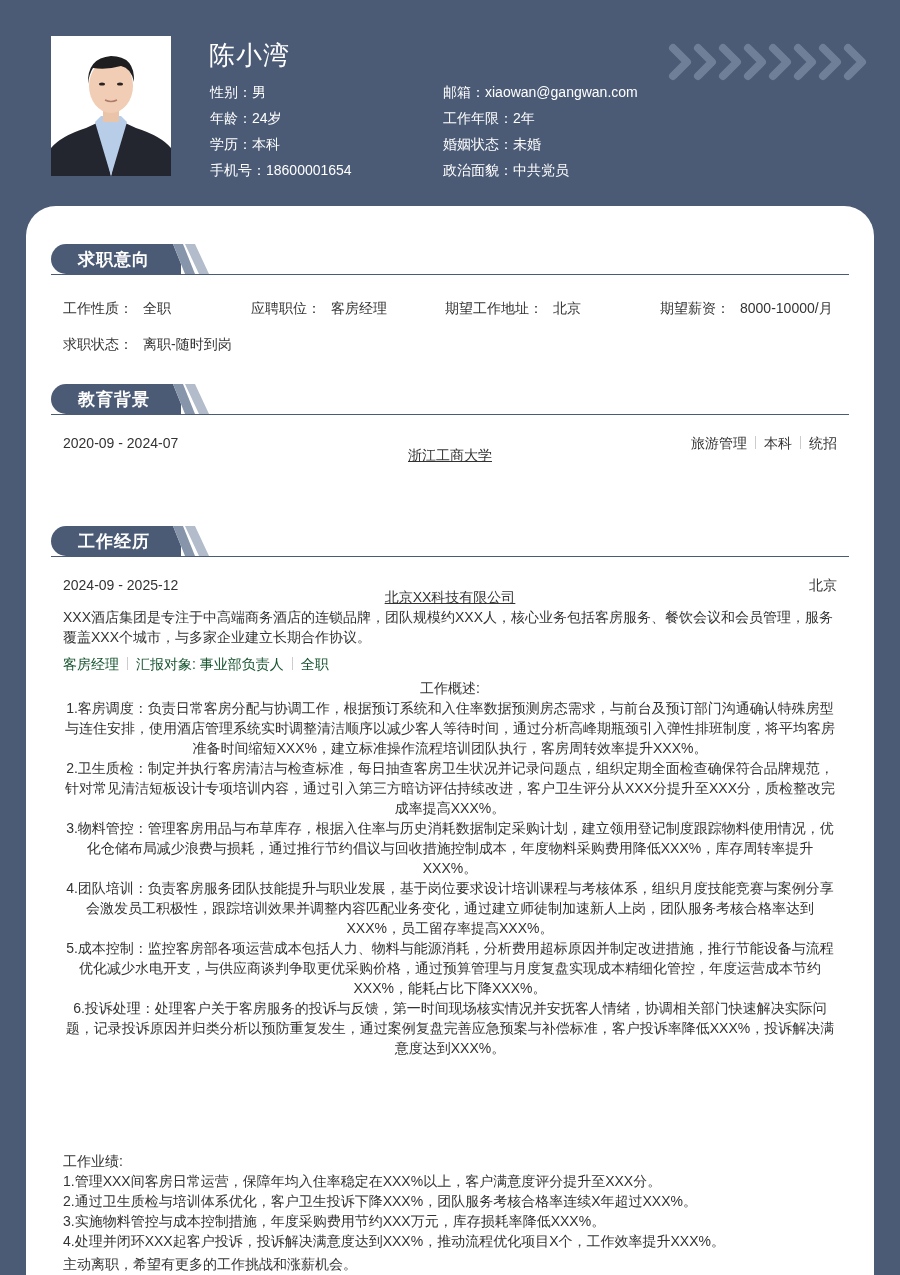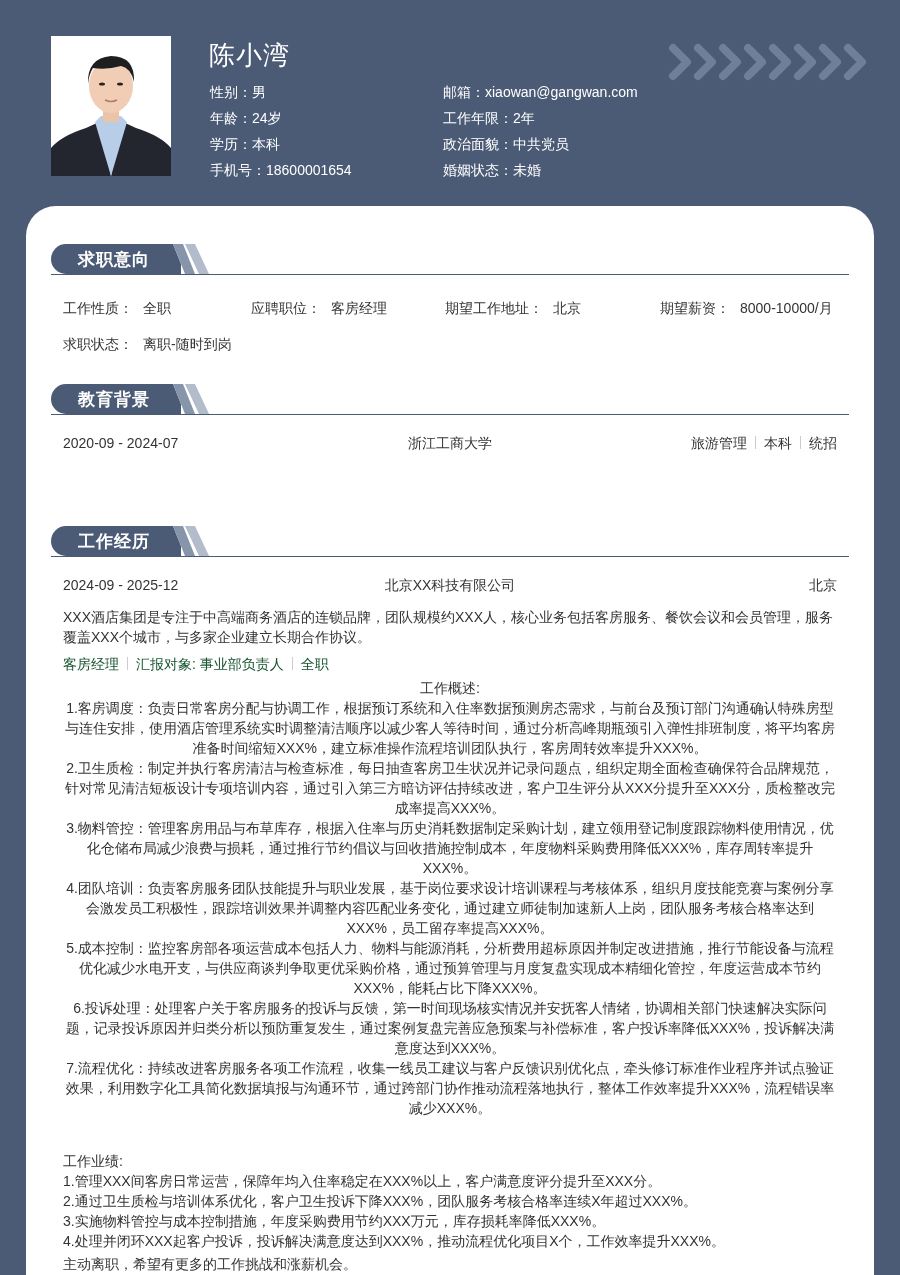--- a/index.html
+++ b/index.html
@@ -53,21 +53,21 @@
     position: absolute; left: 27px; top: 5px; font-size: 17px; font-weight: bold;
     color: #fff; letter-spacing: 1px; text-align: right;
   }
 
   .intent-row { position: absolute; left: 37px; font-size: 14px; color: #333; white-space: nowrap; }
   .intent-item { position: absolute; white-space: nowrap; }
   .intent-item .lbl { margin-right: 10px; }
 
   .entry-head { position: absolute; left: 37px; width: 774px; height: 20px; font-size: 14px; color: #333; }
   .entry-head .date { position: absolute; left: 0; top: 0; }
-  .entry-head .center { position: absolute; left: 0; right: 0; text-align: center; top: 0; }
+  .entry-head .center { position: absolute; left: 0; right: 0; text-align: center; top: 12px; text-decoration: underline; }
   .entry-head .rightside { position: absolute; right: 0; top: 0; }
   .sep { display: inline-block; width: 1px; height: 13px; background: #ccc; margin: 0 8px; vertical-align: -1px; }
 
   .para { position: absolute; left: 37px; width: 774px; font-size: 14px; line-height: 20px; color: #333; }
   .tags { position: absolute; left: 37px; font-size: 14px; color: #14532d; white-space: nowrap; }
   .block-line { display: block; }
 </style>
 </head>
 <body>
 
@@ -92,22 +92,22 @@
   <div class="info-col left">
     <div class="info-row"><span>性别：</span><span>男</span></div>
     <div class="info-row"><span>年龄：</span><span>24岁</span></div>
     <div class="info-row"><span>学历：</span><span>本科</span></div>
     <div class="info-row"><span>手机号：</span><span>18600001654</span></div>
   </div>
 
   <div class="info-col right">
     <div class="info-row"><span>邮箱：</span><span>xiaowan@gangwan.com</span></div>
     <div class="info-row"><span>工作年限：</span><span>2年</span></div>
+    <div class="info-row"><span>婚姻状态：</span><span>未婚</span></div>
     <div class="info-row"><span>政治面貌：</span><span>中共党员</span></div>
-    <div class="info-row"><span>婚姻状态：</span><span>未婚</span></div>
   </div>
 
   <svg class="arrows" viewBox="0 0 205 40">
     <g stroke="#6f7f97" stroke-width="8" stroke-linecap="round" stroke-linejoin="round" fill="none">
       <polyline points="5,6 19,20 5,34"></polyline>
       <polyline points="30,6 44,20 30,34"></polyline>
       <polyline points="55,6 69,20 55,34"></polyline>
       <polyline points="80,6 94,20 80,34"></polyline>
       <polyline points="105,6 119,20 105,34"></polyline>
       <polyline points="130,6 144,20 130,34"></polyline>
@@ -171,21 +171,20 @@
   </div>
 
   <div class="para" style="top:472px;text-align:center;">
     <span class="block-line">工作概述:</span>
     <span class="block-line">1.客房调度：负责日常客房分配与协调工作，根据预订系统和入住率数据预测房态需求，与前台及预订部门沟通确认特殊房型与连住安排，使用酒店管理系统实时调整清洁顺序以减少客人等待时间，通过分析高峰期瓶颈引入弹性排班制度，将平均客房准备时间缩短XXX%，建立标准操作流程培训团队执行，客房周转效率提升XXX%。</span>
     <span class="block-line">2.卫生质检：制定并执行客房清洁与检查标准，每日抽查客房卫生状况并记录问题点，组织定期全面检查确保符合品牌规范，针对常见清洁短板设计专项培训内容，通过引入第三方暗访评估持续改进，客户卫生评分从XXX分提升至XXX分，质检整改完成率提高XXX%。</span>
     <span class="block-line">3.物料管控：管理客房用品与布草库存，根据入住率与历史消耗数据制定采购计划，建立领用登记制度跟踪物料使用情况，优化仓储布局减少浪费与损耗，通过推行节约倡议与回收措施控制成本，年度物料采购费用降低XXX%，库存周转率提升XXX%。</span>
     <span class="block-line">4.团队培训：负责客房服务团队技能提升与职业发展，基于岗位要求设计培训课程与考核体系，组织月度技能竞赛与案例分享会激发员工积极性，跟踪培训效果并调整内容匹配业务变化，通过建立师徒制加速新人上岗，团队服务考核合格率达到XXX%，员工留存率提高XXX%。</span>
     <span class="block-line">5.成本控制：监控客房部各项运营成本包括人力、物料与能源消耗，分析费用超标原因并制定改进措施，推行节能设备与流程优化减少水电开支，与供应商谈判争取更优采购价格，通过预算管理与月度复盘实现成本精细化管控，年度运营成本节约XXX%，能耗占比下降XXX%。</span>
     <span class="block-line">6.投诉处理：处理客户关于客房服务的投诉与反馈，第一时间现场核实情况并安抚客人情绪，协调相关部门快速解决实际问题，记录投诉原因并归类分析以预防重复发生，通过案例复盘完善应急预案与补偿标准，客户投诉率降低XXX%，投诉解决满意度达到XXX%。</span>
-    <span class="block-line">7.流程优化：持续改进客房服务各项工作流程，收集一线员工建议与客户反馈识别优化点，牵头修订标准作业程序并试点验证效果，利用数字化工具简化数据填报与沟通环节，通过跨部门协作推动流程落地执行，整体工作效率提升XXX%，流程错误率减少XXX%。</span>
   </div>
 
   <div class="para" style="top:945px;">
     <span class="block-line">工作业绩:</span>
     <span class="block-line">1.管理XXX间客房日常运营，保障年均入住率稳定在XXX%以上，客户满意度评分提升至XXX分。</span>
     <span class="block-line">2.通过卫生质检与培训体系优化，客户卫生投诉下降XXX%，团队服务考核合格率连续X年超过XXX%。</span>
     <span class="block-line">3.实施物料管控与成本控制措施，年度采购费用节约XXX万元，库存损耗率降低XXX%。</span>
     <span class="block-line">4.处理并闭环XXX起客户投诉，投诉解决满意度达到XXX%，推动流程优化项目X个，工作效率提升XXX%。</span>
   </div>
 

